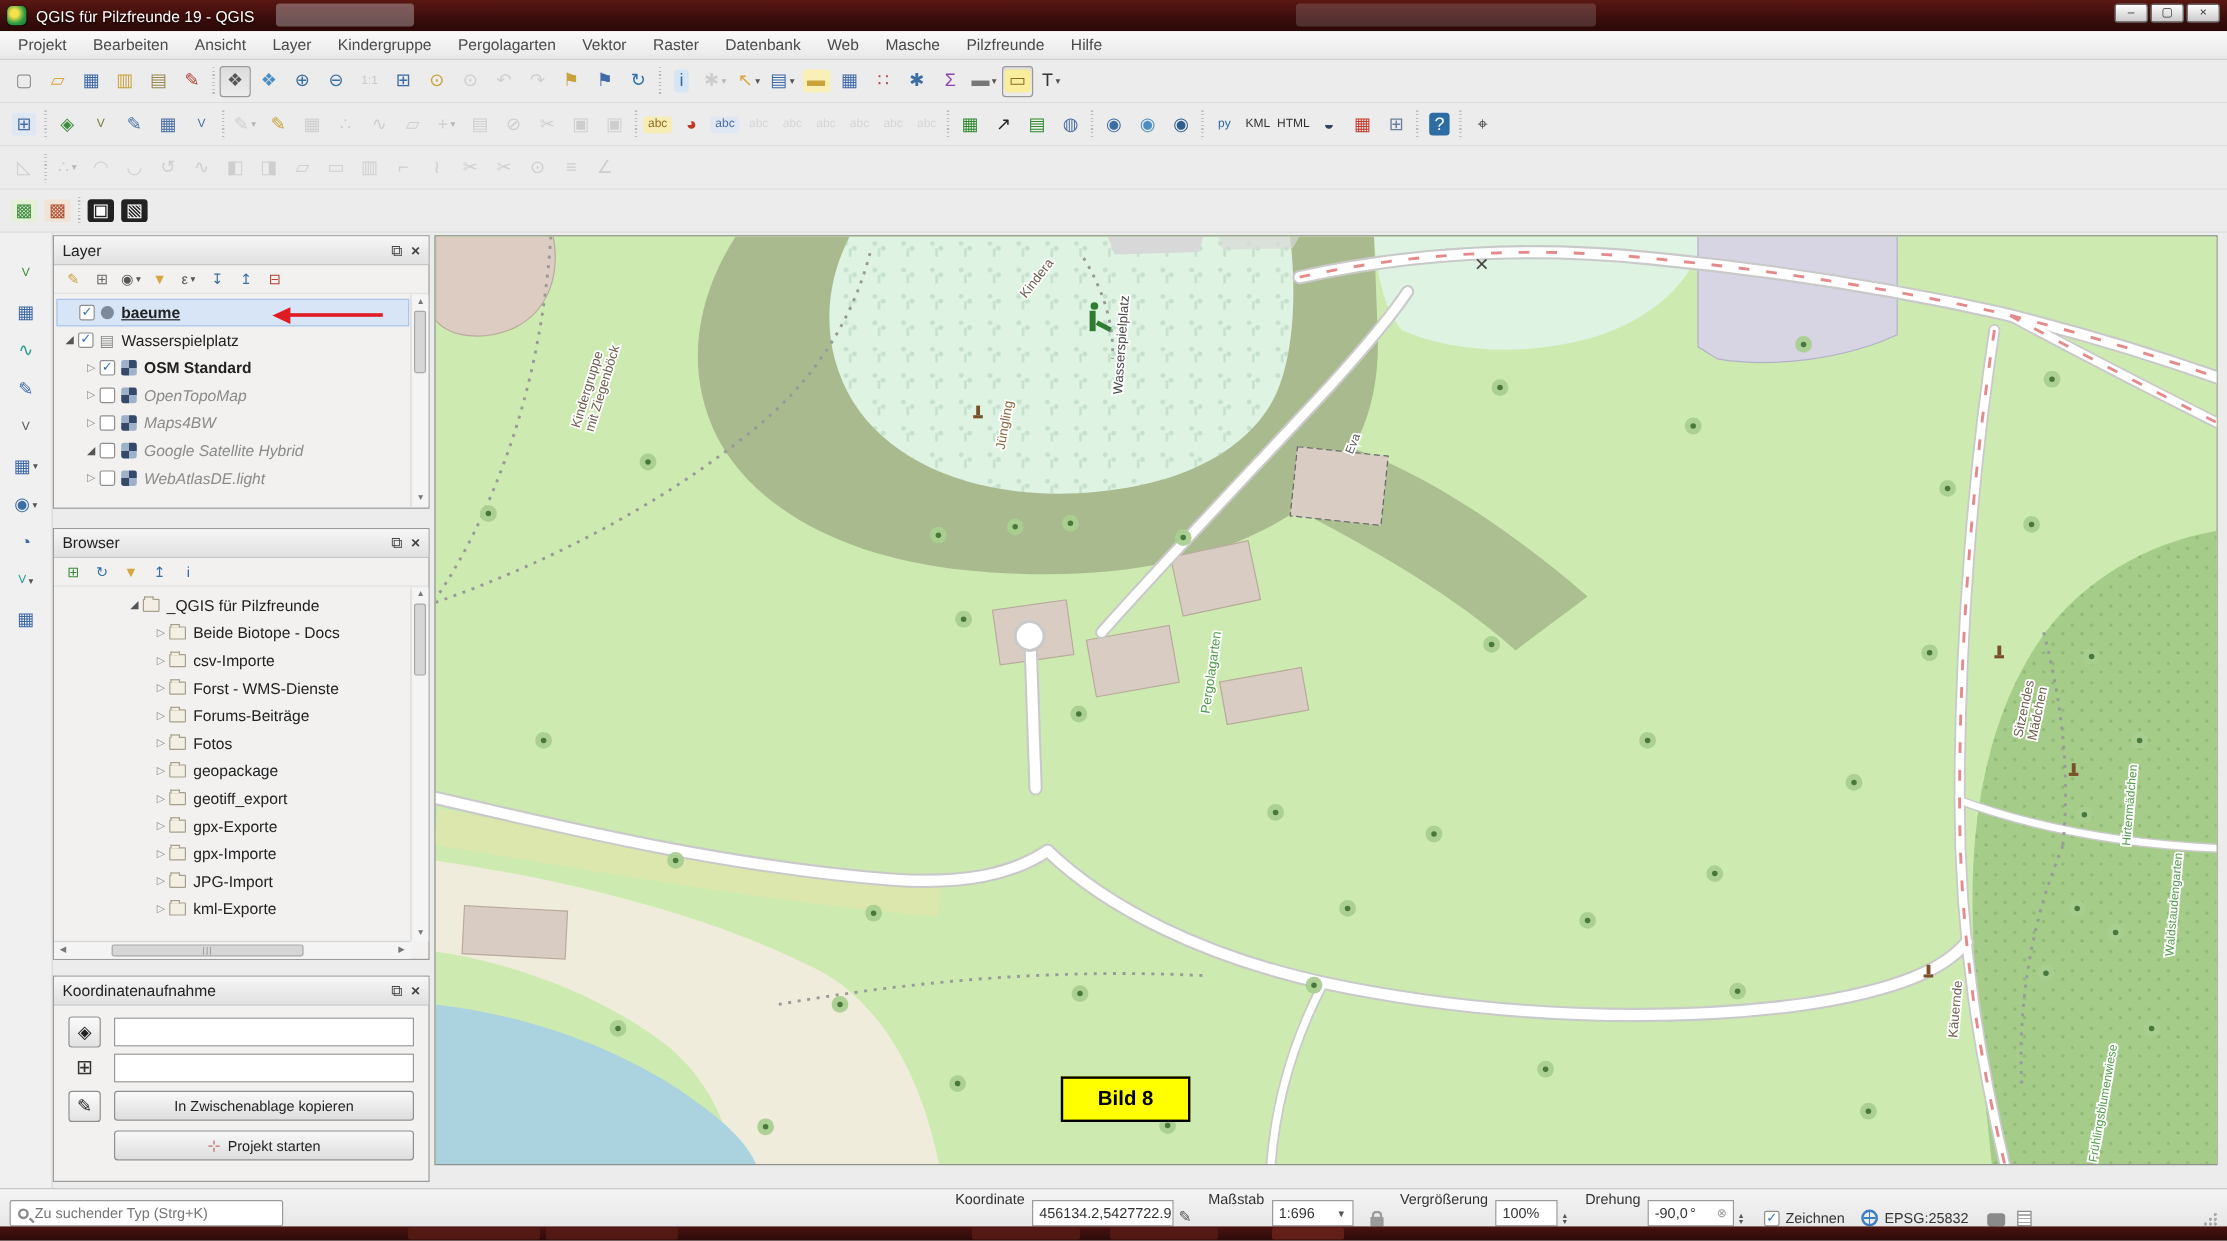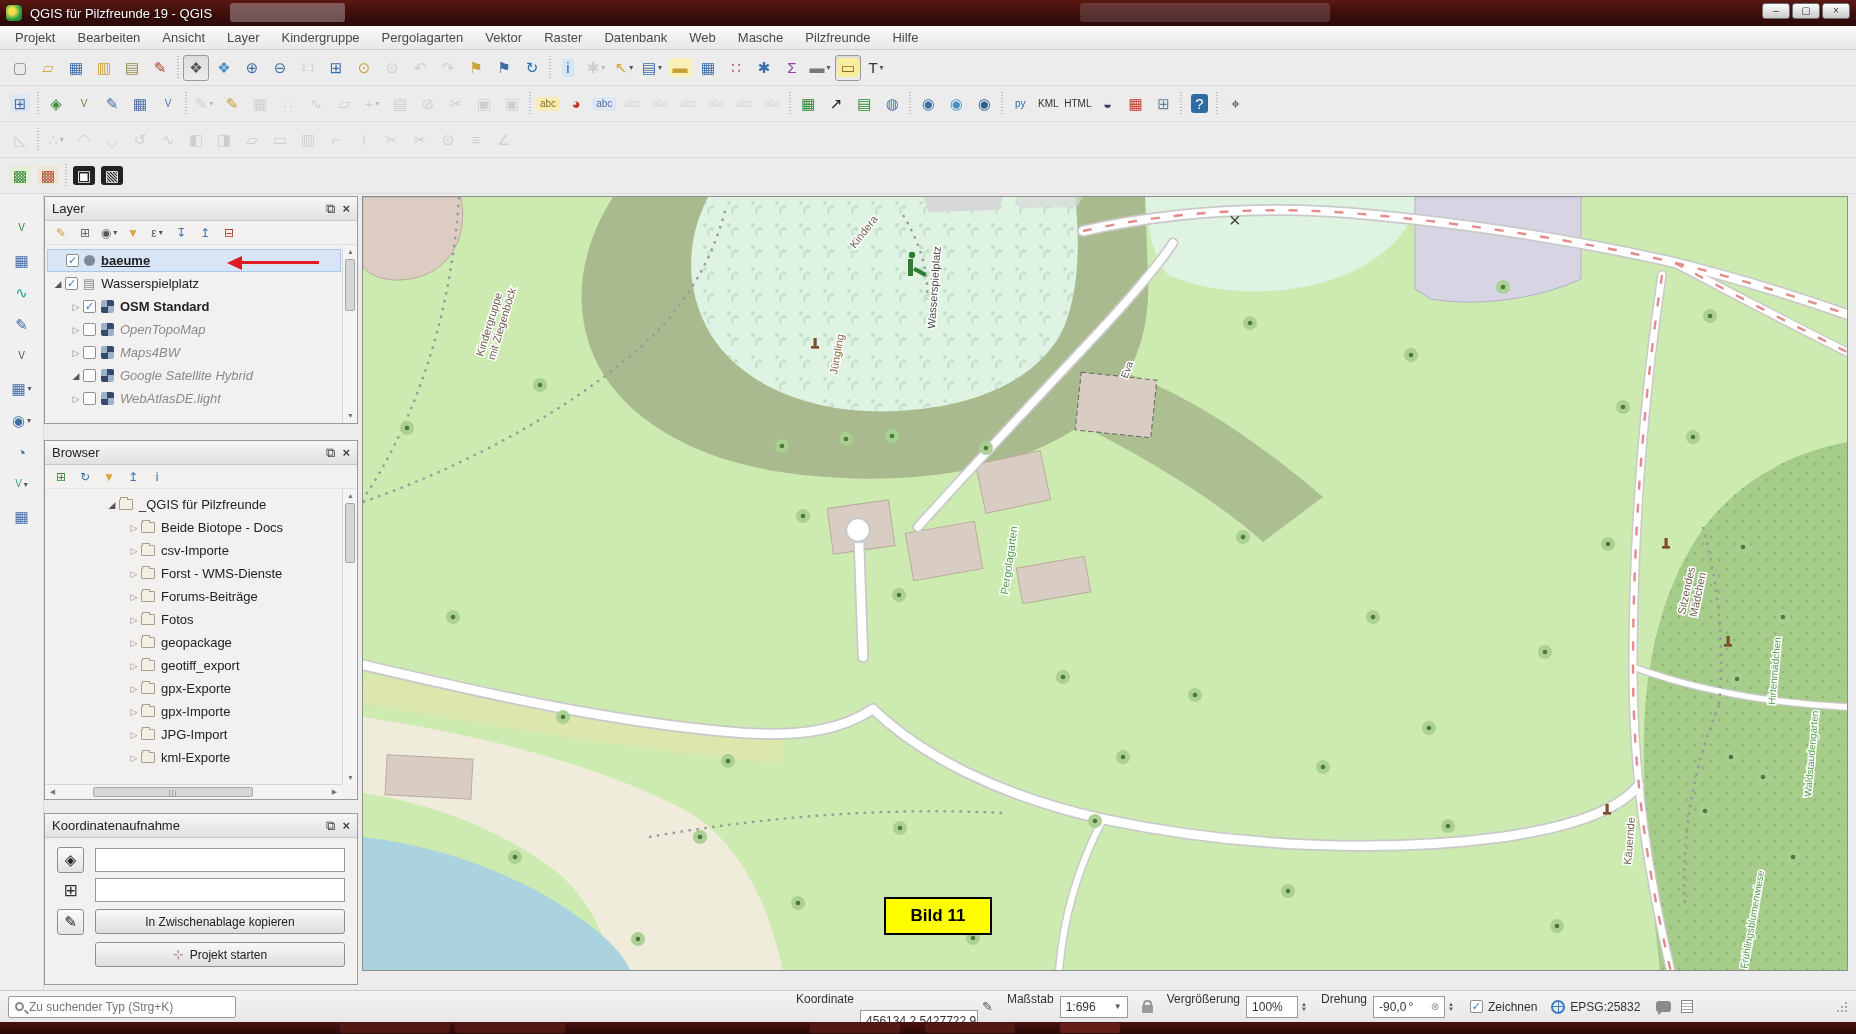--- a/index.html
+++ b/index.html
@@ -87,21 +87,21 @@
   .kb-flaticon { position:absolute; left:12px; width:27px; height:26px; display:flex; align-items:center; justify-content:center; font-size:17px; color:#333; }
 
   
   #map { position:absolute; left:362px; top:2px; width:1486px; height:775px; border:1px solid #8f8f8f; background:#cdebb0; overflow:hidden; }
   #map svg { position:absolute; left:0; top:0; }
   #bild-label { position:absolute; left:521px; top:700px; width:108px; height:38px; background:#ffff00; border:2px solid #000;
     display:flex; align-items:center; justify-content:center; font-size:17px; font-weight:bold; color:#000; z-index:6; }
 
   
   #statusbar { position:absolute; left:0; top:990px; width:1856px; height:32px; background:linear-gradient(#f4f4f4,#e7e7e7);
-    border-top:1px solid #c9c9c9; display:flex; align-items:center; font-size:12px; color:#333; padding:0 8px; }
+    border-top:1px solid #c9c9c9; display:flex; align-items:flex-end; font-size:12px; color:#333; padding:0 8px; }
   #searchbox { position:relative; width:228px; height:22px; background:#fff; border:1px solid #9a9a9a; border-radius:2px; display:flex; align-items:center; }
   #searchbox .mag { position:relative; width:9px; height:9px; border:2px solid #8a8a8a; border-radius:50%; margin:0 5px 0 6px; }
   #searchbox .mag::after { content:""; position:absolute; left:7px; top:7px; width:5px; height:2px; background:#8a8a8a; transform:rotate(45deg); }
   #searchbox input { border:none; outline:none; flex:1; font-size:12px; color:#333; font-family:inherit; background:transparent; }
   .sfield { height:22px; background:#fff; border:1px solid #9a9a9a; display:flex; align-items:center; padding:0 5px; font-size:12px; }
   .slabel { margin:0 6px 16px 14px; }
   .spin { display:flex; flex-direction:column; margin-left:3px; }
   .spin span { font-size:6px; line-height:5px; color:#555; }
   .lockico { position:relative; width:11px; height:8px; background:#9a9a9a; border-radius:1px; margin:4px 0 0 14px; }
   .lockico::before { content:""; position:absolute; left:1px; top:-5px; width:5px; height:5px; border:2px solid #9a9a9a; border-bottom:none; border-radius:4px 4px 0 0; }
@@ -972,21 +972,21 @@
           <text x="572" y="132" transform="rotate(-86 572 132)" font-size="11" fill="#4a4a4a" stroke="#ffffff" stroke-width="3" paint-order="stroke" font-family="Liberation Sans, sans-serif"><tspan x="572" dy="0">Wasserspielplatz</tspan></text>
           <text x="474" y="178" transform="rotate(-80 474 178)" font-size="11" fill="#8a6a42" stroke="#ffffff" stroke-width="3" paint-order="stroke" font-family="Liberation Sans, sans-serif"><tspan x="474" dy="0">Jüngling</tspan></text>
           <text x="764" y="182" transform="rotate(-68 764 182)" font-size="10" fill="#5a5a5a" stroke="#ffffff" stroke-width="3" paint-order="stroke" font-family="Liberation Sans, sans-serif"><tspan x="764" dy="0">Eva</tspan></text>
           <text x="645" y="398" transform="rotate(-82 645 398)" font-size="11" fill="#4e9a47" stroke="#ffffff" stroke-width="3" paint-order="stroke" font-family="Liberation Sans, sans-serif"><tspan x="645" dy="0">Pergolagarten</tspan></text>
           <text x="1322" y="418" transform="rotate(-78 1322 418)" font-size="11" fill="#6e5f4e" stroke="#ffffff" stroke-width="3" paint-order="stroke" font-family="Liberation Sans, sans-serif"><tspan x="1322" dy="0">Sitzendes</tspan><tspan x="1322" dy="12">Mädchen</tspan></text>
           <text x="1412" y="508" transform="rotate(-85 1412 508)" font-size="10" fill="#4e9a47" stroke="#ffffff" stroke-width="3" paint-order="stroke" font-family="Liberation Sans, sans-serif"><tspan x="1412" dy="0">Hirtenmädchen</tspan></text>
           <text x="1268" y="668" transform="rotate(-85 1268 668)" font-size="11" fill="#6e5f4e" stroke="#ffffff" stroke-width="3" paint-order="stroke" font-family="Liberation Sans, sans-serif"><tspan x="1268" dy="0">Käuernde</tspan></text>
           <text x="1384" y="772" transform="rotate(-80 1384 772)" font-size="10" fill="#4e9a47" stroke="#ffffff" stroke-width="3" paint-order="stroke" font-family="Liberation Sans, sans-serif"><tspan x="1384" dy="0">Frühlingsblumenwiese</tspan></text>
           <text x="1448" y="600" transform="rotate(-85 1448 600)" font-size="10" fill="#4e9a47" stroke="#ffffff" stroke-width="3" paint-order="stroke" font-family="Liberation Sans, sans-serif"><tspan x="1448" dy="0">Waldstaudengarten</tspan></text>
         </svg>
-      <div id="bild-label">Bild 11</div>
+      <div id="bild-label">Bild 8</div>
     </div>
 
   </div>
 
   <div id="statusbar">
     <div id="searchbox">
       <span class="mag"></span>
       <input placeholder="Zu suchender Typ (Strg+K)" style="">
     </div>
     <span class="slabel" style="margin-left:560px;">Koordinate</span>

